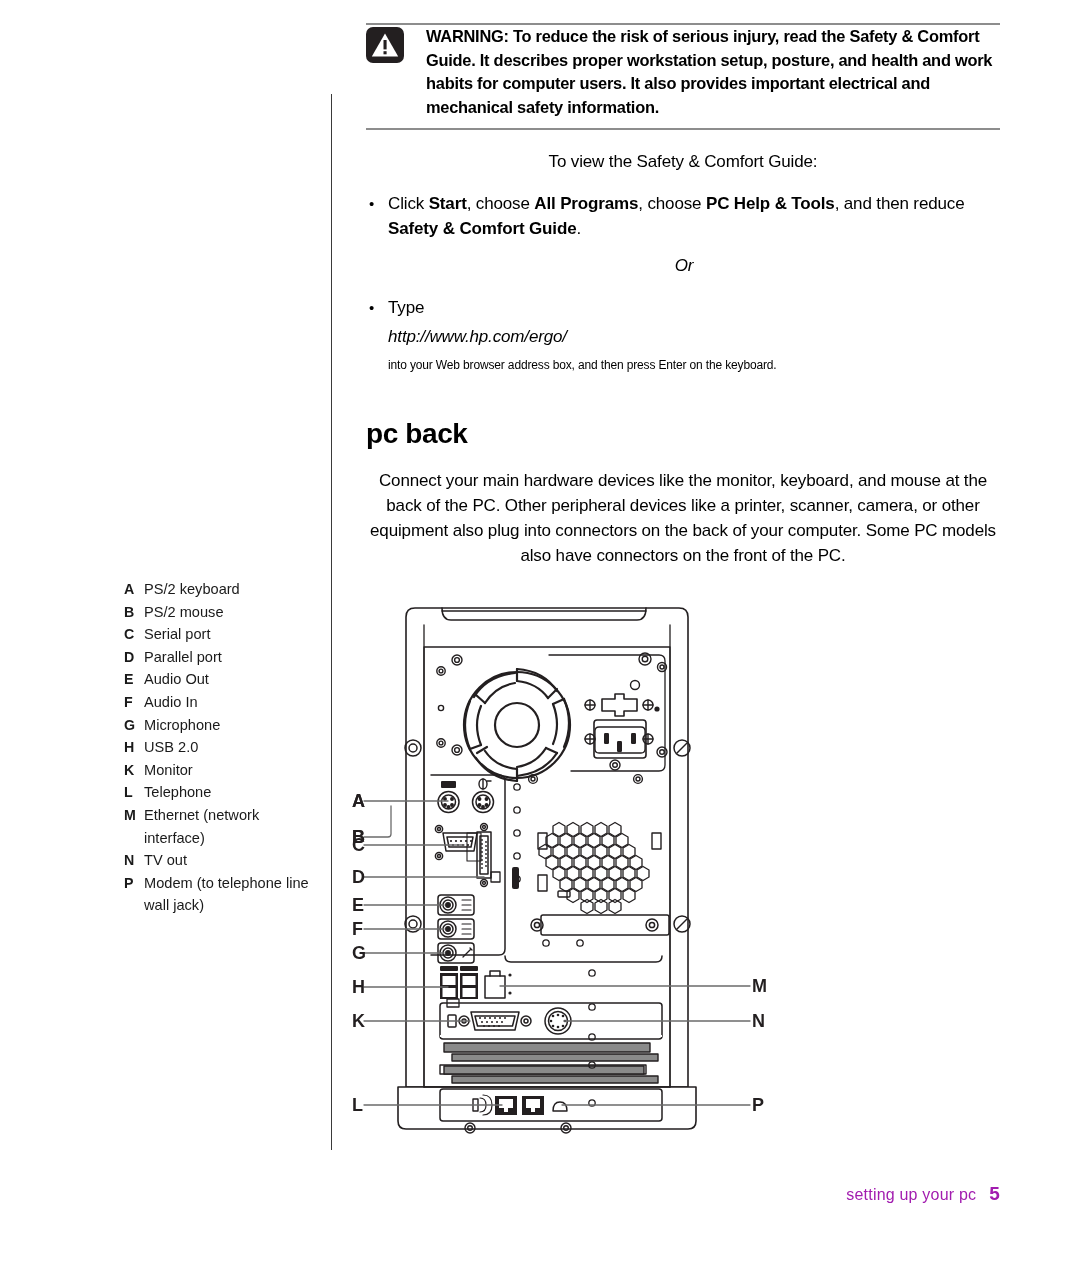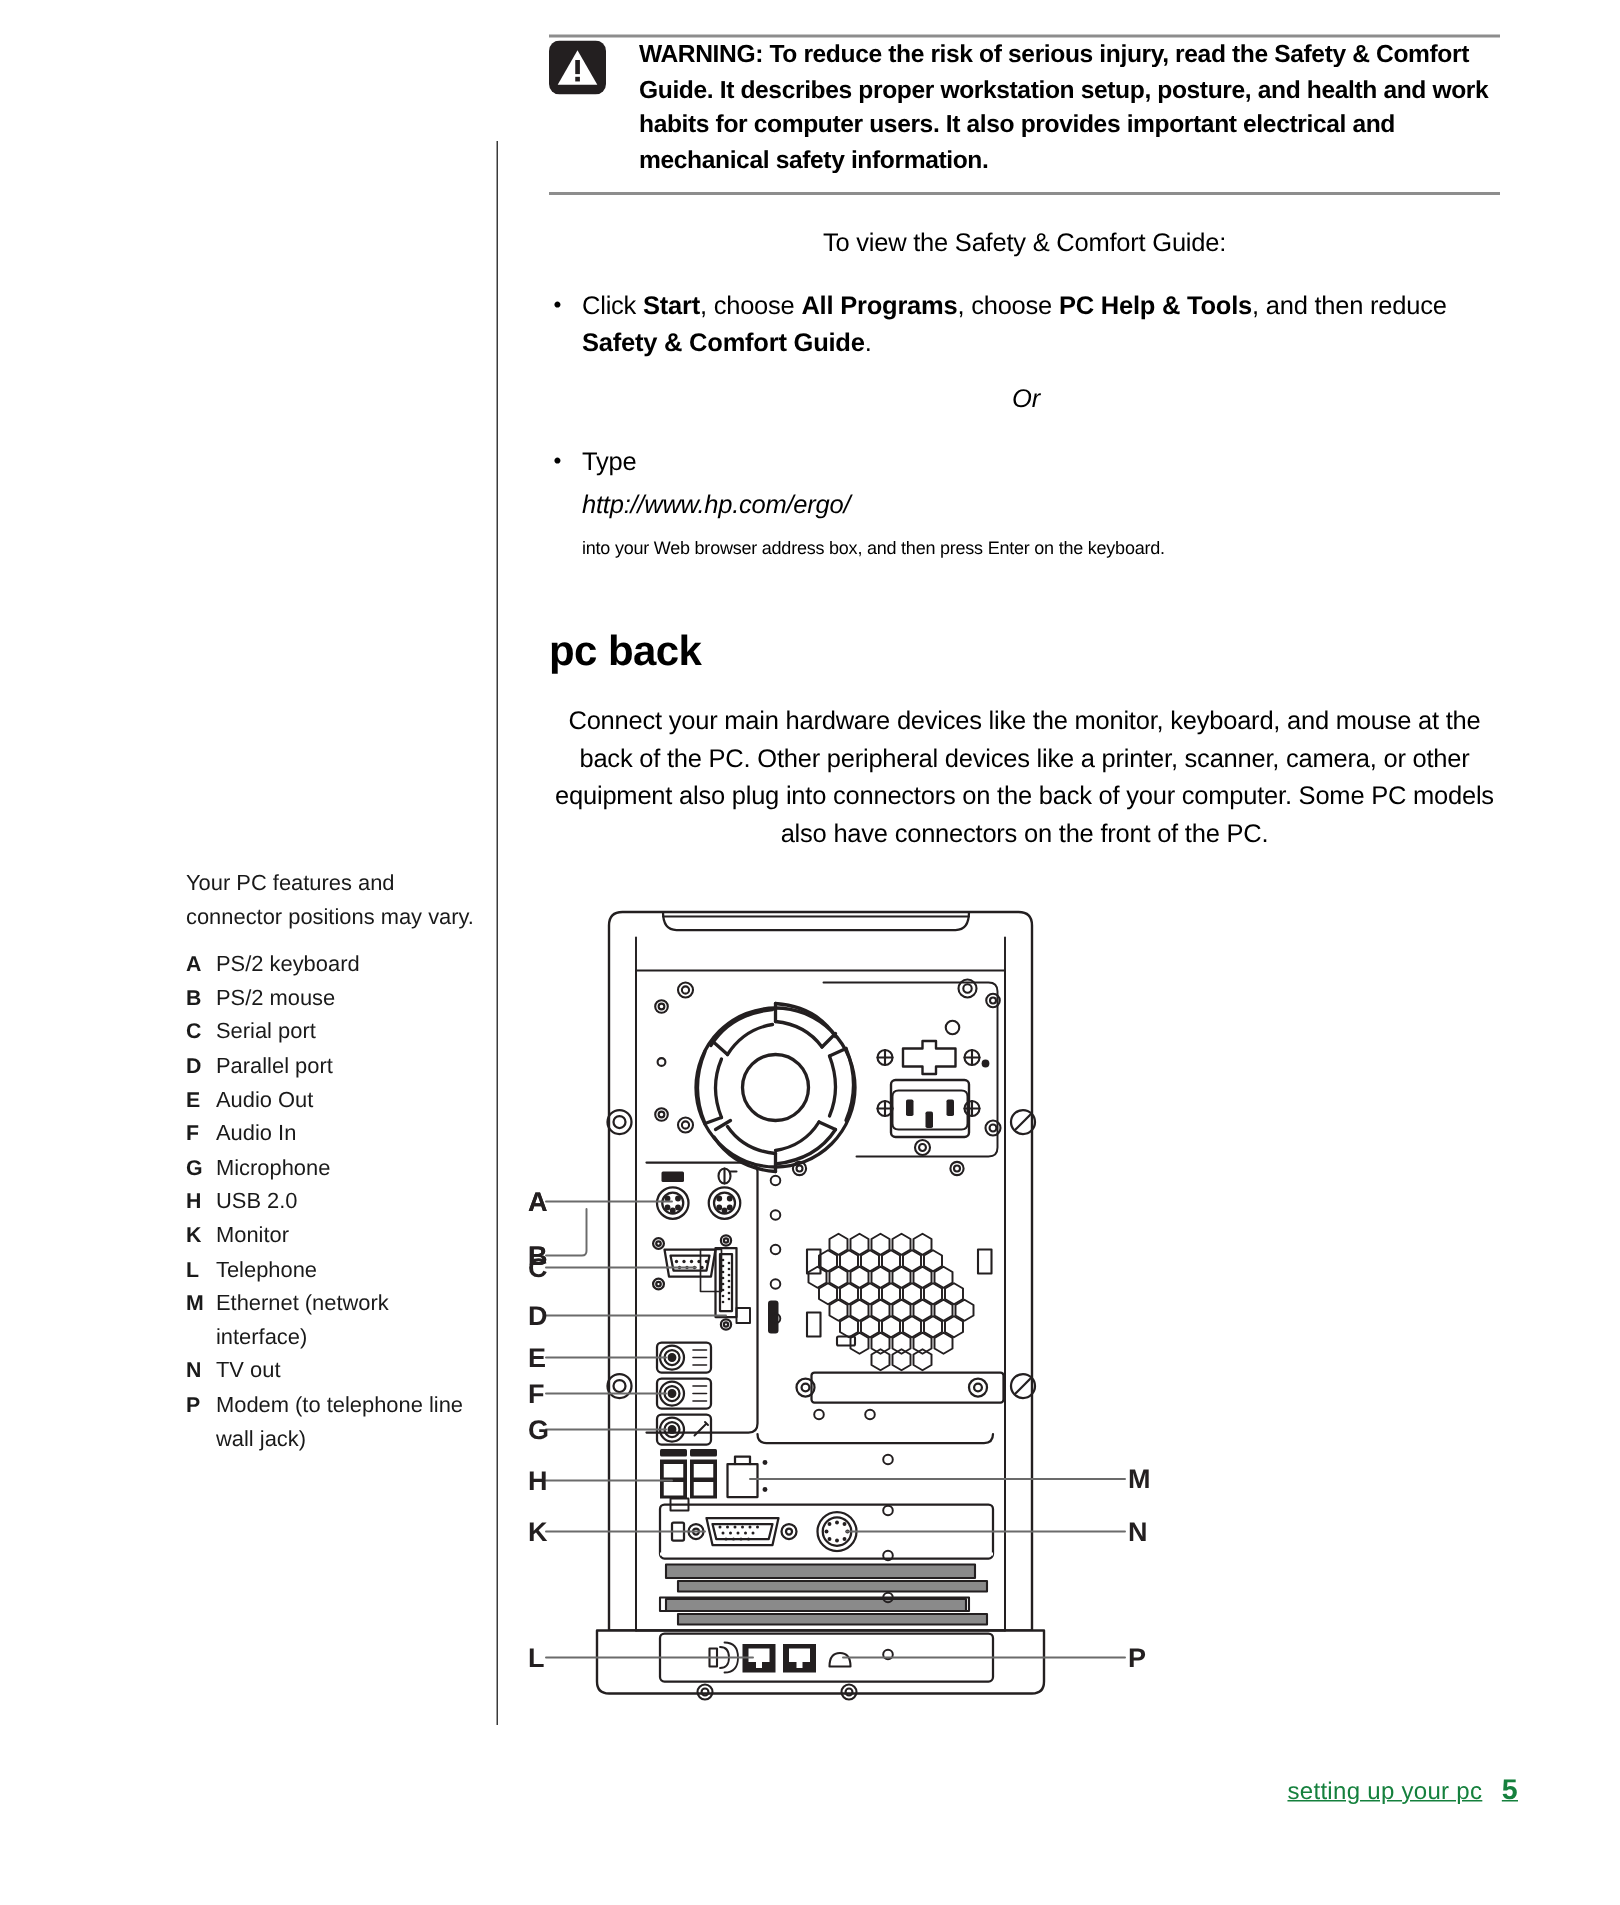--- a/index.html
+++ b/index.html
@@ -166,41 +166,39 @@
     left: 352px;
     top: 595px;
     width: 410px;
     height: 545px;
   }
   #diagram-wrap svg { display: block; }
 
   
   #footer {
     position: absolute;
-    right: 68px;
+    right: 80px;
     top: 1183px;
     font-size: 16px;
     letter-spacing: 0.2px;
-    color: #15803d;
+    color: #a21caf;
     white-space: nowrap;
-    text-decoration: underline;
   }
   #footer .pageno {
     font-weight: bold;
     font-size: 19px;
     padding-left: 13px;
   }
 </style>
 </head>
 <body>
 
 <div id="margin-rule"></div>
 
 <div id="side-note">
-  <p class="intro">Your PC features and connector positions may vary.</p>
   <ul class="legend-list">
     <li class="legend-row">
       <span class="legend-key">A</span>
       <span class="legend-val">PS/2 keyboard</span>
     </li>
     <li class="legend-row">
       <span class="legend-key">B</span>
       <span class="legend-val">PS/2 mouse</span>
     </li>
     <li class="legend-row">

